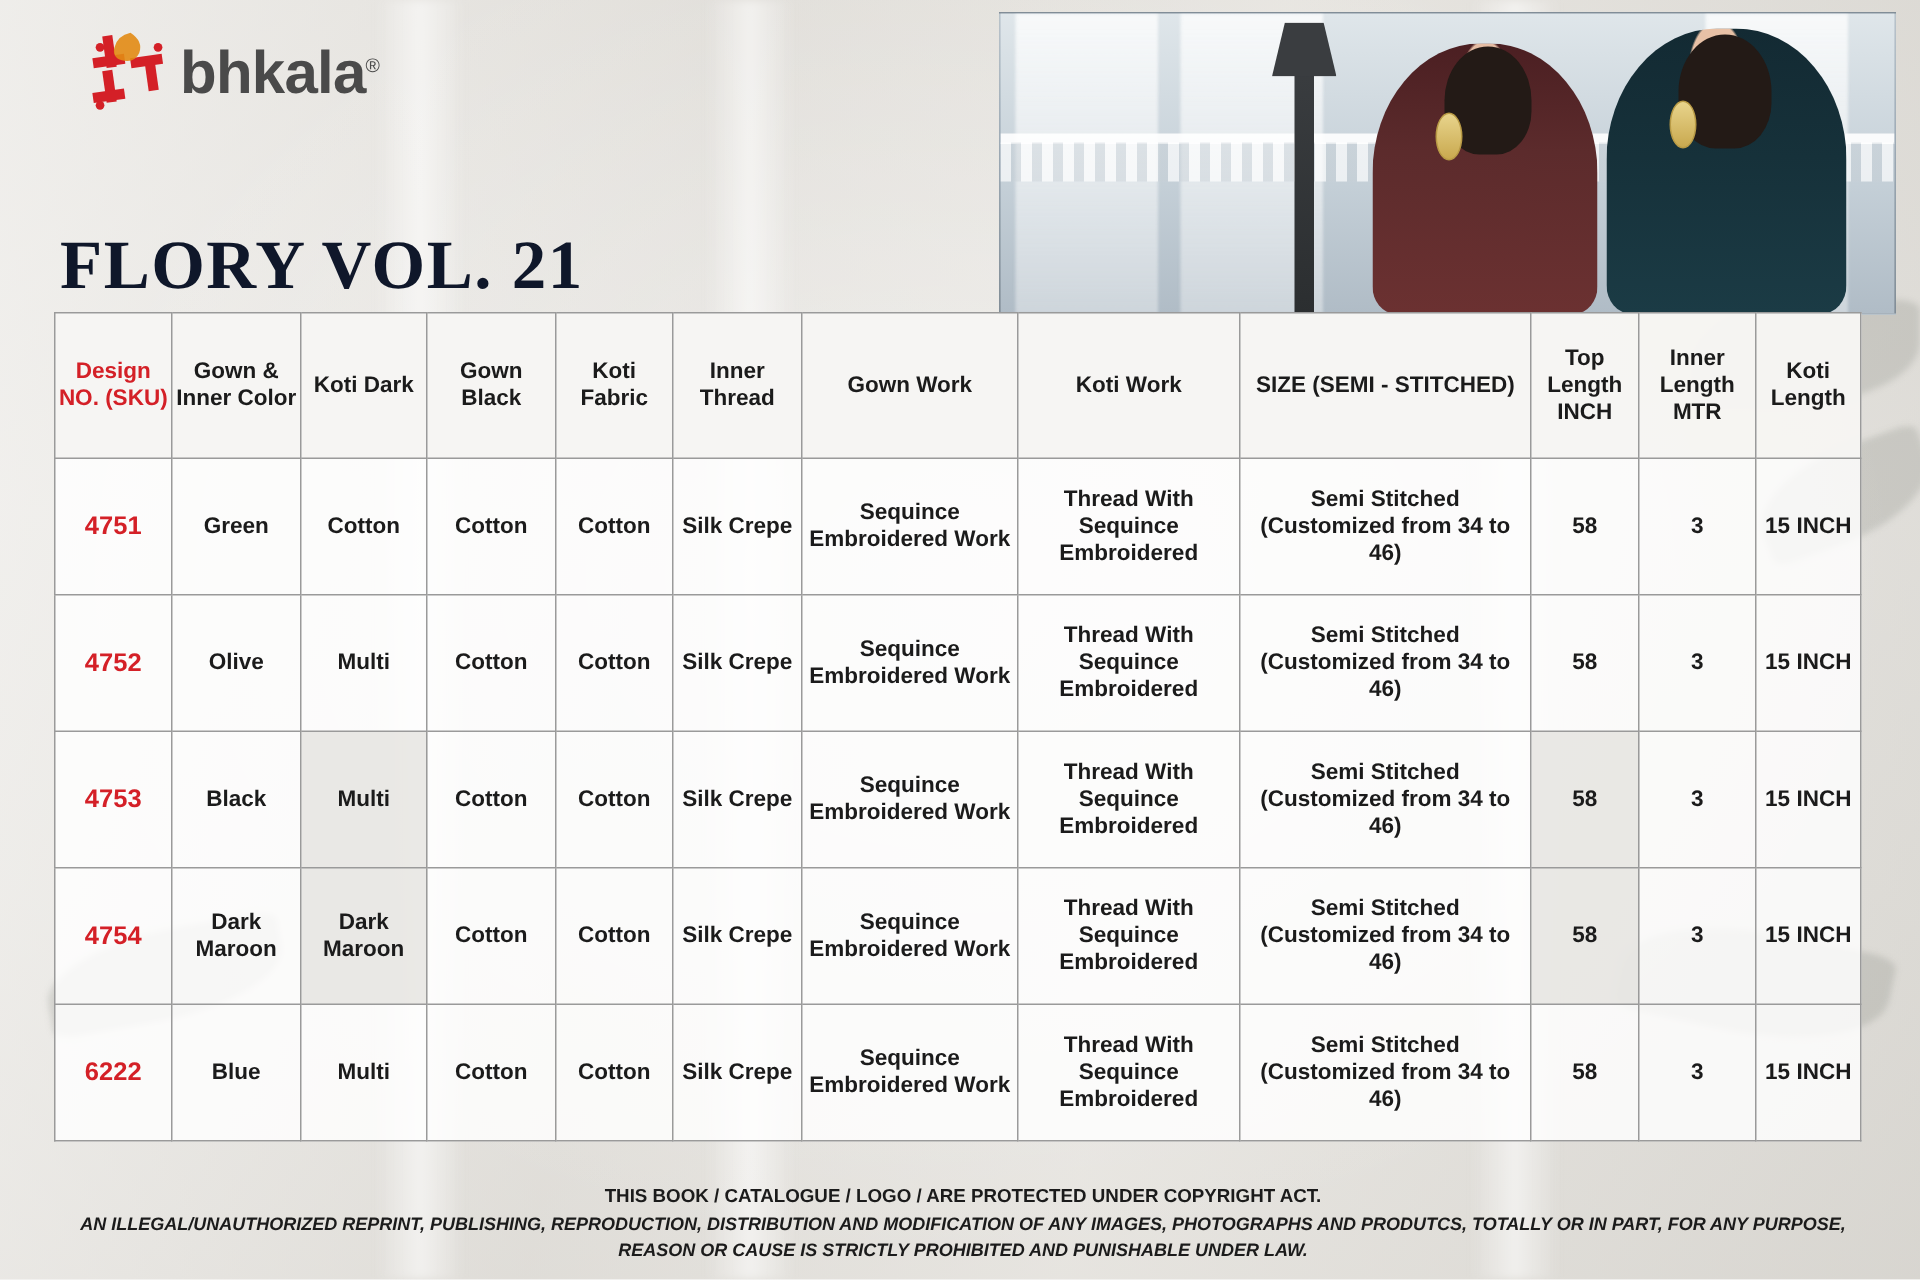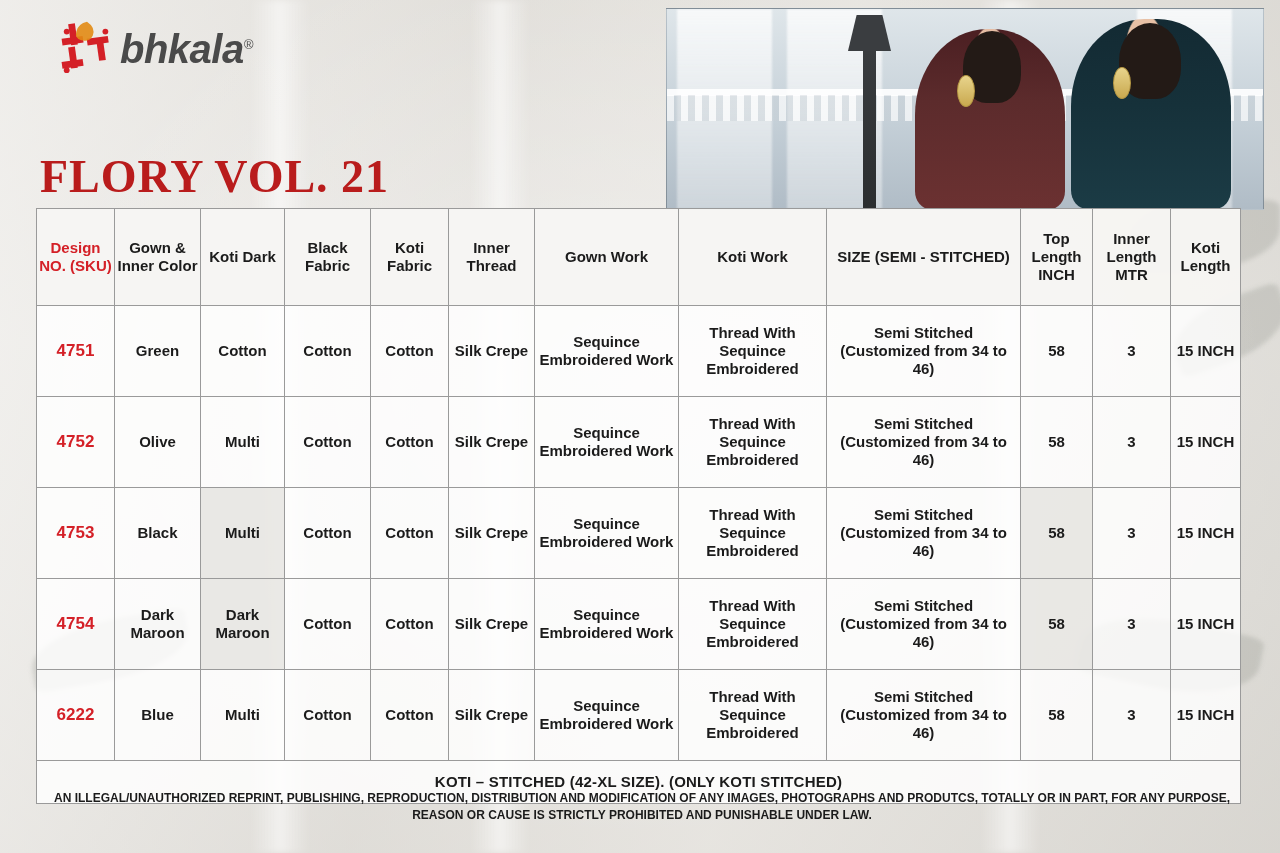--- a/index.html
+++ b/index.html
@@ -62,21 +62,20 @@
     position: relative;
   }
   .logo-text {
     font-family: "Liberation Sans", sans-serif;
     font-size: 40px;
     font-weight: bold;
     letter-spacing: -0.5px;
     color: #4a4a4a;
     position: relative;
     top: 2px;
-    font-style: italic;
   }
   .logo-text .reg {
     font-size: 13px;
     vertical-align: super;
     font-weight: normal;
   }
   
   .model-photo {
     position: absolute;
     left: 666px;
@@ -168,21 +167,21 @@
     border: 1px solid #b89a45;
   }
   
   .title {
     position: absolute;
     left: 40px;
     top: 150px;
     font-family: "Liberation Serif", serif;
     font-size: 46px;
     font-weight: bold;
-    color: #b91c1c;
+    color: #0f172a;
     letter-spacing: 1px;
     text-transform: uppercase;
   }
   
   .table-wrap {
     position: absolute;
     left: 36px;
     top: 208px;
     width: 1085px;
   }
@@ -237,20 +236,21 @@
   }
   .footer .l1 {
     font-size: 12.5px;
     font-weight: bold;
     margin-bottom: 4px;
   }
   .footer .l2 {
     font-size: 12px;
     font-weight: bold;
     line-height: 1.45;
+    font-style: italic;
   }
 </style>
 </head>
 <body>
 
 <div class="page">
 
   <div class="bg-photo"></div>
   <div class="bg-pillar" style="left:250px;"></div>
   <div class="bg-pillar" style="left:470px;"></div>
@@ -316,21 +316,21 @@
         <col style="width:194px">
         <col style="width:72px">
         <col style="width:78px">
         <col style="width:70px">
       </colgroup>
       <thead>
         <tr>
           <th class="sku">Design NO. (SKU)</th>
           <th>Gown &amp; Inner Color</th>
           <th>Koti Dark</th>
-          <th>Black Fabric</th>
+          <th>Gown Black</th>
           <th>Koti Fabric</th>
           <th>Inner Thread</th>
           <th>Gown Work</th>
           <th>Koti Work</th>
           <th>SIZE (SEMI - STITCHED)</th>
           <th>Top Length INCH</th>
           <th>Inner Length MTR</th>
           <th>Koti Length</th>
         </tr>
       </thead>
@@ -398,24 +398,22 @@
           <td>Cotton</td>
           <td>Cotton</td>
           <td>Silk Crepe</td>
           <td>Sequince Embroidered Work</td>
           <td>Thread With Sequince Embroidered</td>
           <td>Semi Stitched (Customized from 34 to 46)</td>
           <td>58</td>
           <td>3</td>
           <td>15 INCH</td>
         </tr>
-        <tr class="notes-row">
-          <td colspan="12">KOTI – STITCHED (42-XL SIZE).  (ONLY KOTI STITCHED)</td>
-        </tr>
       </tbody>
     </table>
   </div>
 
   <div class="footer">
+    <div class="l1">THIS BOOK / CATALOGUE  / LOGO / ARE  PROTECTED UNDER COPYRIGHT ACT.</div>
     <div class="l2">AN ILLEGAL/UNAUTHORIZED REPRINT, PUBLISHING, REPRODUCTION, DISTRIBUTION AND MODIFICATION OF ANY IMAGES, PHOTOGRAPHS AND PRODUTCS,  TOTALLY OR IN PART, FOR ANY PURPOSE, REASON OR CAUSE IS STRICTLY PROHIBITED AND PUNISHABLE UNDER LAW.</div>
   </div>
 
 </div>
 
 </body></html>

